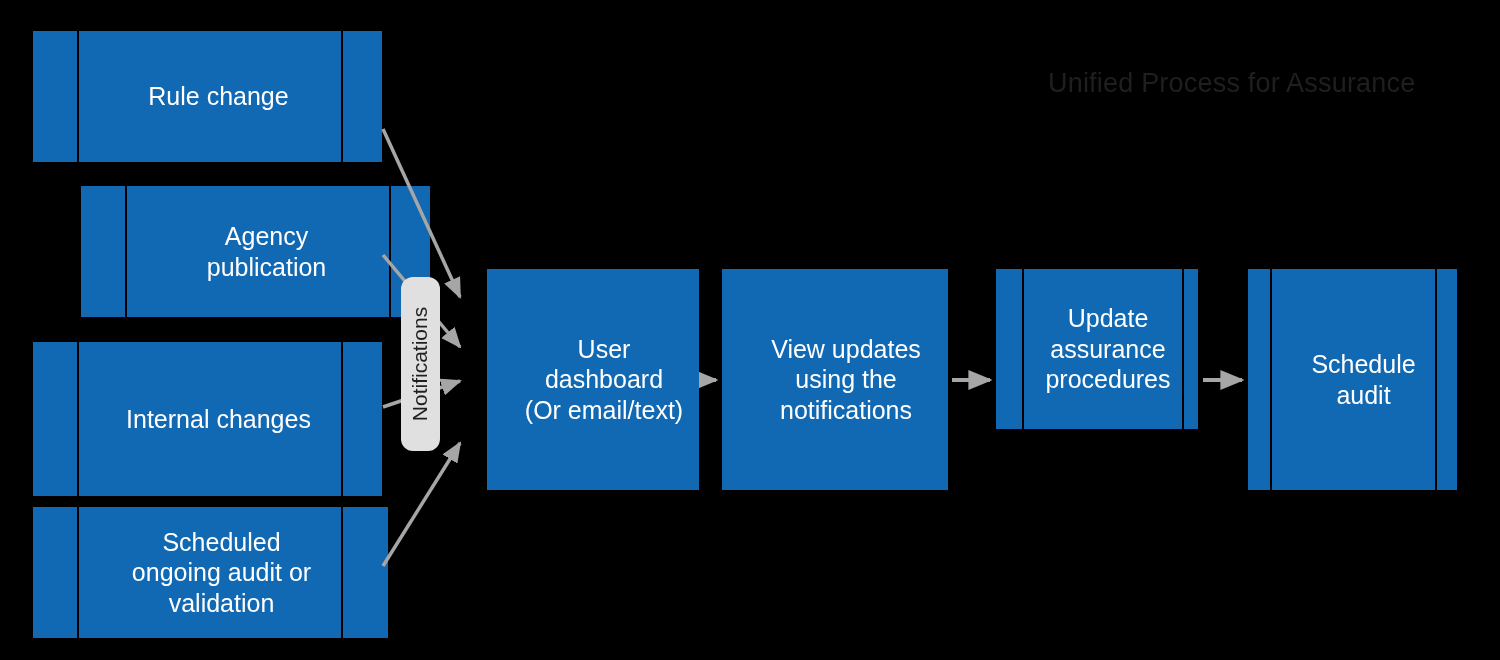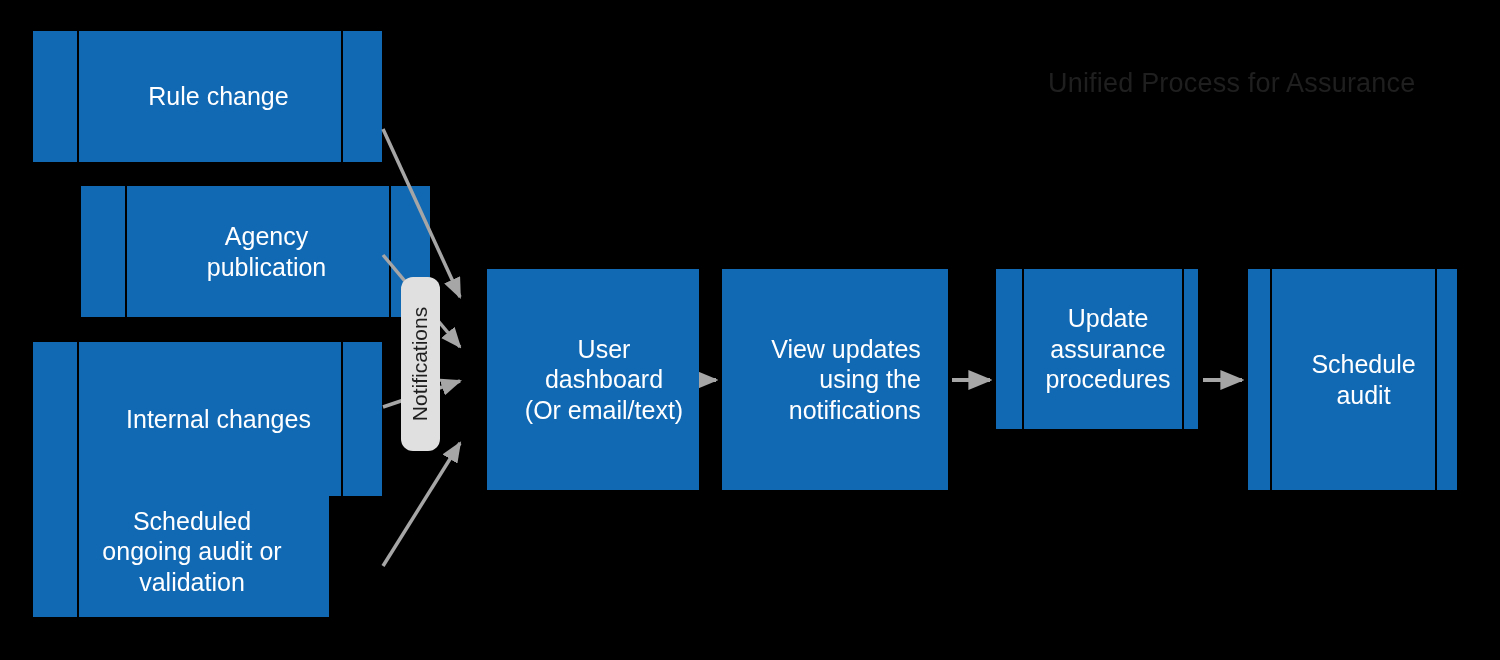--- a/index.html
+++ b/index.html
@@ -90,21 +90,21 @@
     <div class="label" style="font-size:25px;">Agency
 publication</div>
   </div>
 
   <div class="node" style="left:33px; top:342px; width:349px; height:154px;">
     <div class="band" style="left:44px;"></div>
     <div class="band" style="left:308px;"></div>
     <div class="label" style="font-size:25px;">Internal changes</div>
   </div>
 
-  <div class="node" style="left:33px; top:486px; width:296px; height:131px;">
+  <div class="node" style="left:33px; top:507px; width:355px; height:131px;">
     <div class="band" style="left:44px;"></div>
     <div class="band" style="left:308px;"></div>
     <div class="label" style="font-size:25px;">Scheduled
 ongoing audit or
 validation</div>
   </div>
 
   <svg class="edges" viewBox="0 0 1500 660">
     <defs>
       <marker id="arrowhead" markerWidth="6" markerHeight="5" refX="5.4" refY="2.5" orient="auto" markerUnits="strokeWidth">
@@ -131,21 +131,21 @@
     <div class="ntext">Notifications</div>
   </div>
 
   <div class="node" style="left:463px; top:269px; width:212px; height:221px;margin-left:24px;">
     <div class="label" style="font-size:25px;">User
 dashboard
 (Or email/text)</div>
   </div>
 
   <div class="node" style="left:722px; top:269px; width:226px; height:221px;">
-    <div class="label" style="font-size:25px;text-align:right;">View updates
+    <div class="label" style="font-size:25px;">View updates
 using the
 notifications</div>
   </div>
 
   <div class="node" style="left:996px; top:269px; width:202px; height:160px;">
     <div class="band" style="left:26px;"></div>
     <div class="band" style="left:186px;"></div>
     <div class="label" style="font-size:25px;">Update
 assurance
 procedures</div>

